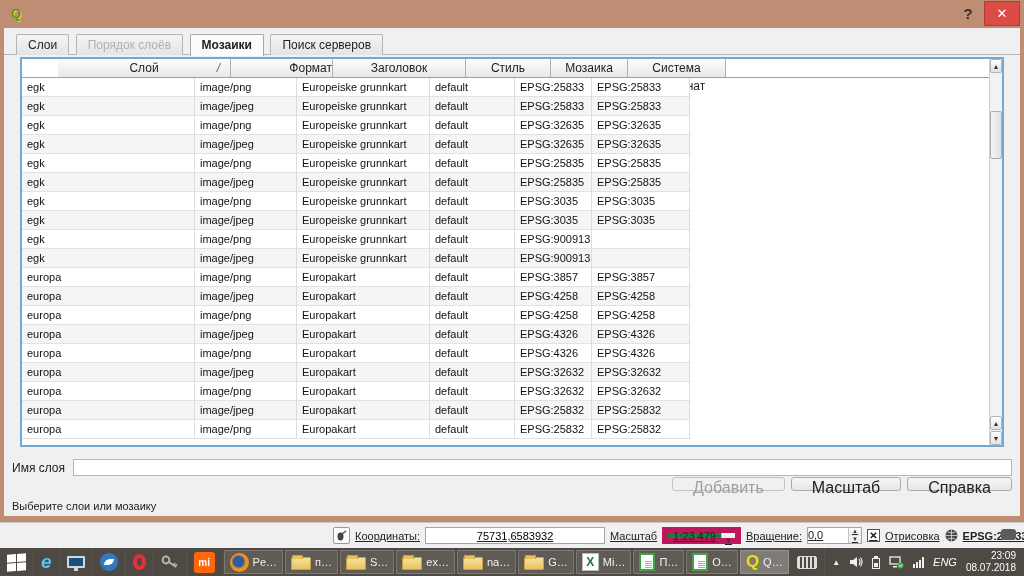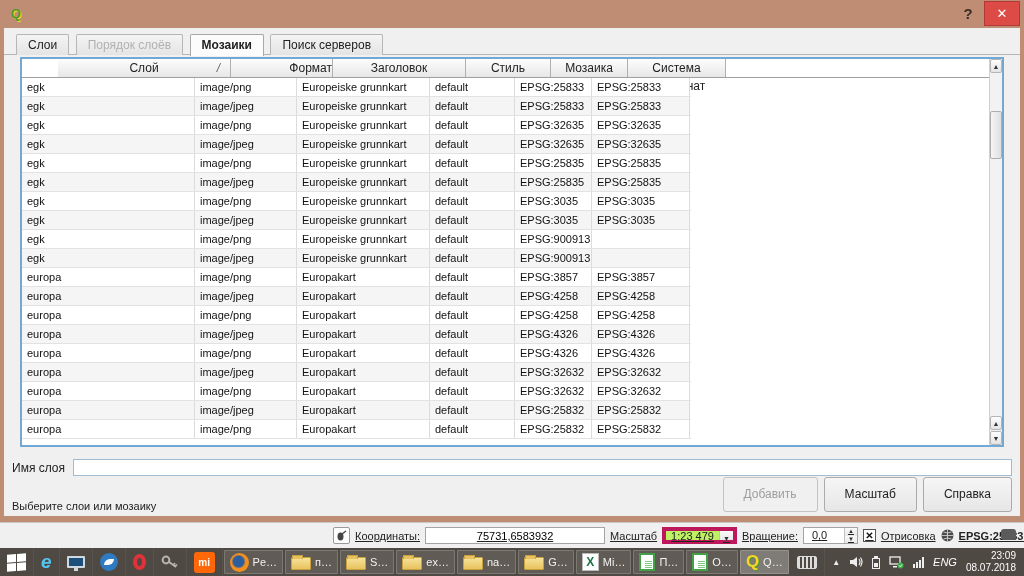--- a/index.html
+++ b/index.html
@@ -46,39 +46,39 @@
   .sb-up2 { bottom:15px; }
   .sb-down { bottom:0; }
   .sb-thumb { position:absolute; left:0; top:52px; width:12px; height:48px; background:linear-gradient(90deg,#f5f5f5,#dfdfdf);
     border:1px solid #adadad; border-radius:2px; }
 
   
   .name-row { position:absolute; left:8px; right:8px; top:431px; height:17px; display:flex; align-items:center; }
   .name-label { font-size:12px; color:#222; margin-right:8px; white-space:nowrap; }
   .name-input { flex:1; height:17px; border:1px solid #9ebcd4; background:#fff; font-size:11px; padding:0 3px; }
   .btn-row { position:absolute; right:8px; top:449px; display:flex; gap:6px; }
-  .btn { height:35px; padding:0 20px; font-size:12px; color:#222; background:linear-gradient(#f6f6f6,#e6e6e6);
+  .btn { height:14px; padding:0 20px; font-size:16px; color:#222; background:linear-gradient(#f6f6f6,#e6e6e6);
     border:1px solid #ababab; border-radius:3px; line-height:19px; }
   .btn.disabled { color:#9e9e9e; background:#f0f0f0; border-color:#c3c3c3; }
   .dlg-status { position:absolute; left:8px; top:472px; font-size:11px; color:#222; }
 
   
   .statusbar { position:absolute; left:0; top:522px; width:1024px; height:26px; background:#f0f0f0;
     border-top:1px solid #c9c9c9; display:flex; align-items:center; font-size:11px; color:#222;text-decoration:underline; }
   .sb-group { display:flex; align-items:center; margin-left:333px; gap:5px; white-space:nowrap; }
   .icon-btn { width:17px; height:17px; border:1px solid #9a9a9a; border-radius:2px; background:#fdfdfd;
     display:flex; align-items:center; justify-content:center; }
   .coord-input { width:180px; height:17px; border:1px solid #a5a5a5; background:#fff; text-align:center;
     font-size:11px; font-family:"Liberation Sans",sans-serif; }
-  .combo { display:flex; height:17px; border:4px solid #be185d; background:#bef264; align-items:center; }
+  .combo { display:flex; height:17px; border:6px solid #be185d; background:#15803d; align-items:center; }
   .combo-val { padding:0 5px; font-size:11px; }
   .combo-arrow { width:14px; height:100%; border-left:1px solid #c2c2c2; font-size:7px; text-align:center;
     line-height:15px; color:#333; background:linear-gradient(#fafafa,#e8e8e8); }
   .spin { display:flex; height:17px; border:1px solid #a5a5a5; background:#fff; }
-  .spin-val { width:40px; padding:0 8px; font-size:11px; line-height:15px; }
+  .spin-val { width:40px; padding:0 0; font-size:11px; line-height:15px; }
   .spin-arrows { width:13px; display:flex; flex-direction:column; border-left:1px solid #c2c2c2; }
   .spin-arrows div { flex:1; font-size:6px; text-align:center; line-height:7px; color:#333; background:linear-gradient(#fafafa,#e8e8e8); }
   .chk { width:13px; height:13px; border:1px solid #555; background:#fff; font-size:10px; line-height:12px;
     text-align:center; color:#111; font-weight:bold; }
   .bubble { position:absolute; right:8px; top:6px; width:15px; height:11px; background:#5b5b5b; border-radius:3px; }
   .bubble:after { content:""; position:absolute; left:3px; bottom:-4px; border:4px solid transparent; border-top-color:#5b5b5b; border-left-width:2px; }
 
   
   .taskbar { position:absolute; left:0; top:548px; width:1024px; height:28px; background:#4e4942;
     display:flex; align-items:stretch; color:#fff; }

